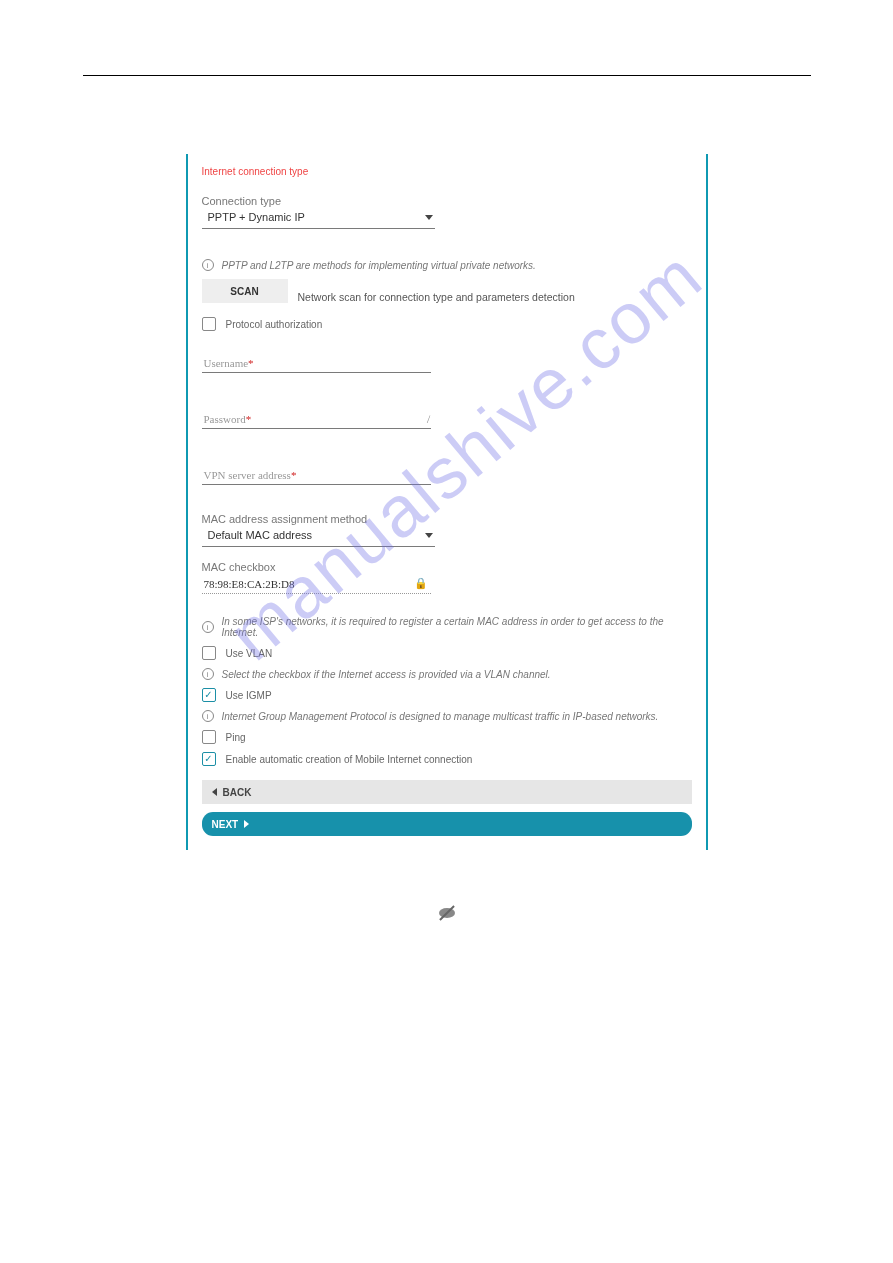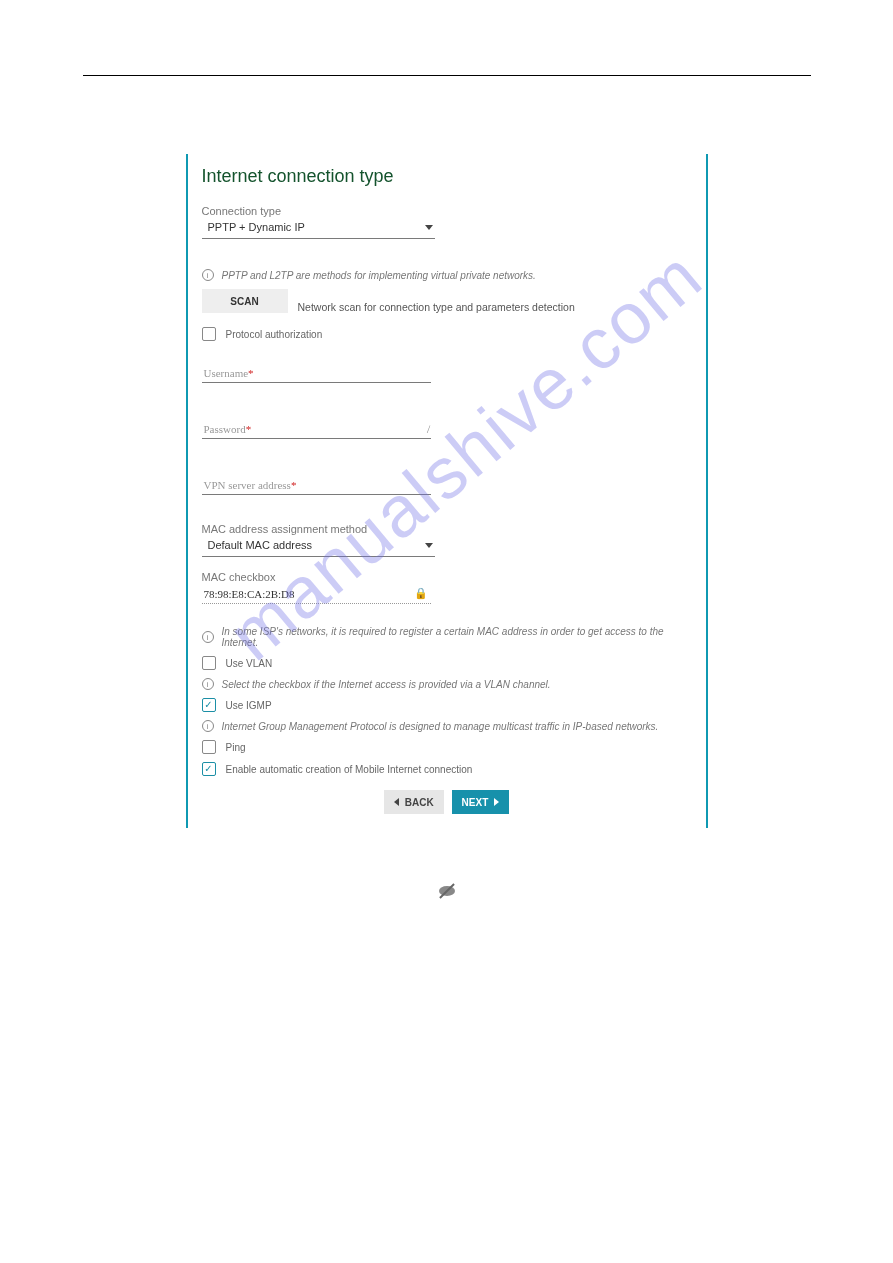--- a/index.html
+++ b/index.html
@@ -18,21 +18,21 @@
   }
   .panel {
     width: 522px;
     margin: 0 auto;
     border-left: 2px solid #0f99b2;
     border-right: 2px solid #0f99b2;
     background: #fff;
     padding: 10px 14px 14px 14px;
     box-sizing: border-box;
   }
-  .panel-title { font-size: 18px; color: #14532d; margin: 2px 0 18px 0; }
+  .panel-title { font-size: 10px; color: #ef4444; margin: 2px 0 18px 0; }
   .small-label { font-size: 11px; color: #777; margin-bottom: 2px; }
   .select-row {
     width: 225px;
     border-bottom: 1px solid #7a7a7a;
     display: flex;
     align-items: center;
     justify-content: space-between;
     padding: 2px 2px 5px 6px;
     font-size: 11px;
     color: #333;
@@ -72,27 +72,27 @@
   .input-row {
     width: 225px; border-bottom: 1px solid #7a7a7a;
     display: flex; align-items: center; justify-content: space-between;
     padding: 12px 2px 3px 2px; margin-bottom: 28px; font-family: Liberation Serif, serif;
   }
   .input-row.dotted { border-bottom: 1px dotted #999; }
   .placeholder { font-size: 11px; color: #999; }
   .req { color: #d02020; }
   .val { font-size: 11px; color: #333; }
   .eye-off, .lock { font-size: 11px; color: #888; }
-  .nav-row { display: flex; gap: 8px; justify-content: center; margin-top: 14px; }
+  .nav-row { display: flex; gap: 8px; justify-content: center; margin-top: 14px; flex-direction: column; }
   .btn {
     height: 24px; padding: 0 10px; display: flex; align-items: center; gap: 6px;
     font-size: 10px; font-weight: bold; cursor: pointer;
   }
   .btn-back { background: #e6e6e6; color: #444; }
-  .btn-next { background: #1791ab; color: #fff; }
+  .btn-next { background: #1791ab; color: #fff; border-radius: 11px; }
   .chev-l, .chev-r {
     width: 0; height: 0;
     border-top: 4px solid transparent;
     border-bottom: 4px solid transparent;
   }
   .chev-l { border-right: 5px solid #444; }
   .chev-r { border-left: 5px solid #fff; }
   .below-icon {
     width: 16px; height: 16px; margin: 55px auto 0 auto; position: relative;
   }

